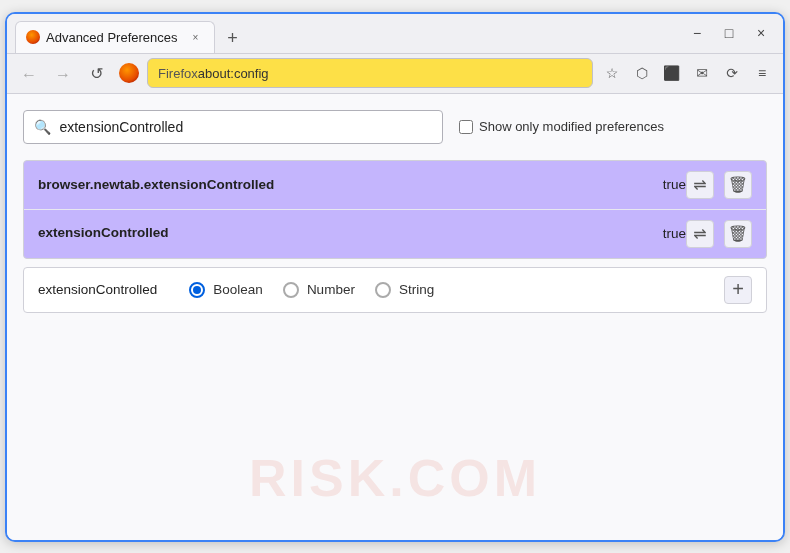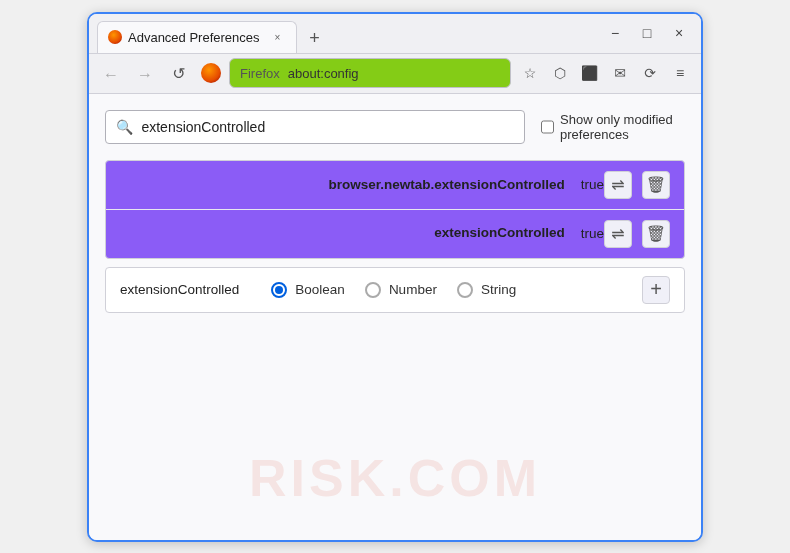--- a/index.html
+++ b/index.html
@@ -8,21 +8,21 @@
       background: #f0f0f0;
       display: flex;
       align-items: center;
       justify-content: center;
       width: 790px;
       height: 553px;
       overflow: hidden;
     }
 
     .browser-window {
-      width: 616px;
+      width: 780px;
       height: 530px;
       background: #f9f9fb;
       border: 2px solid #3b82f6;
       border-radius: 10px;
       overflow: hidden;
       display: flex;
       flex-direction: column;
       box-shadow: 0 2px 12px rgba(0,0,0,0.2);
     }
 
@@ -140,28 +140,27 @@
       width: 20px;
       height: 20px;
       border-radius: 50%;
       background: radial-gradient(circle at 40% 35%, #ff9500, #e64c00 60%, #8b0000);
       flex-shrink: 0;
       margin: 0 2px;
     }
 
     .address-bar {
       flex: 1;
-      background: #84cc16;
+      background: #fde047;
       border: 1px solid #c0c0c8;
       border-radius: 6px;
       display: flex;
       align-items: center;
       padding: 0 10px;
       height: 30px;
-      gap: 8px;
     }
 
     .browser-name {
       color: #555;
       font-size: 13px;
     }
 
     .url-text {
       color: #333;
       font-size: 13px;
@@ -241,24 +240,23 @@
       height: 14px;
       border: 1px solid #888;
       background: white;
       cursor: pointer;
     }
 
     
     .results-table {
       border: 1px solid #d0d0d8;
       border-radius: 4px;
-      background: #8b5cf6;
+      background: #c4b5fd;
       overflow: hidden;
       margin-bottom: 8px;
-      text-align: right;
     }
 
     .result-row {
       display: flex;
       align-items: center;
       padding: 10px 14px;
       border-bottom: 1px solid #e8e8f0;
       min-height: 44px;
     }
 

